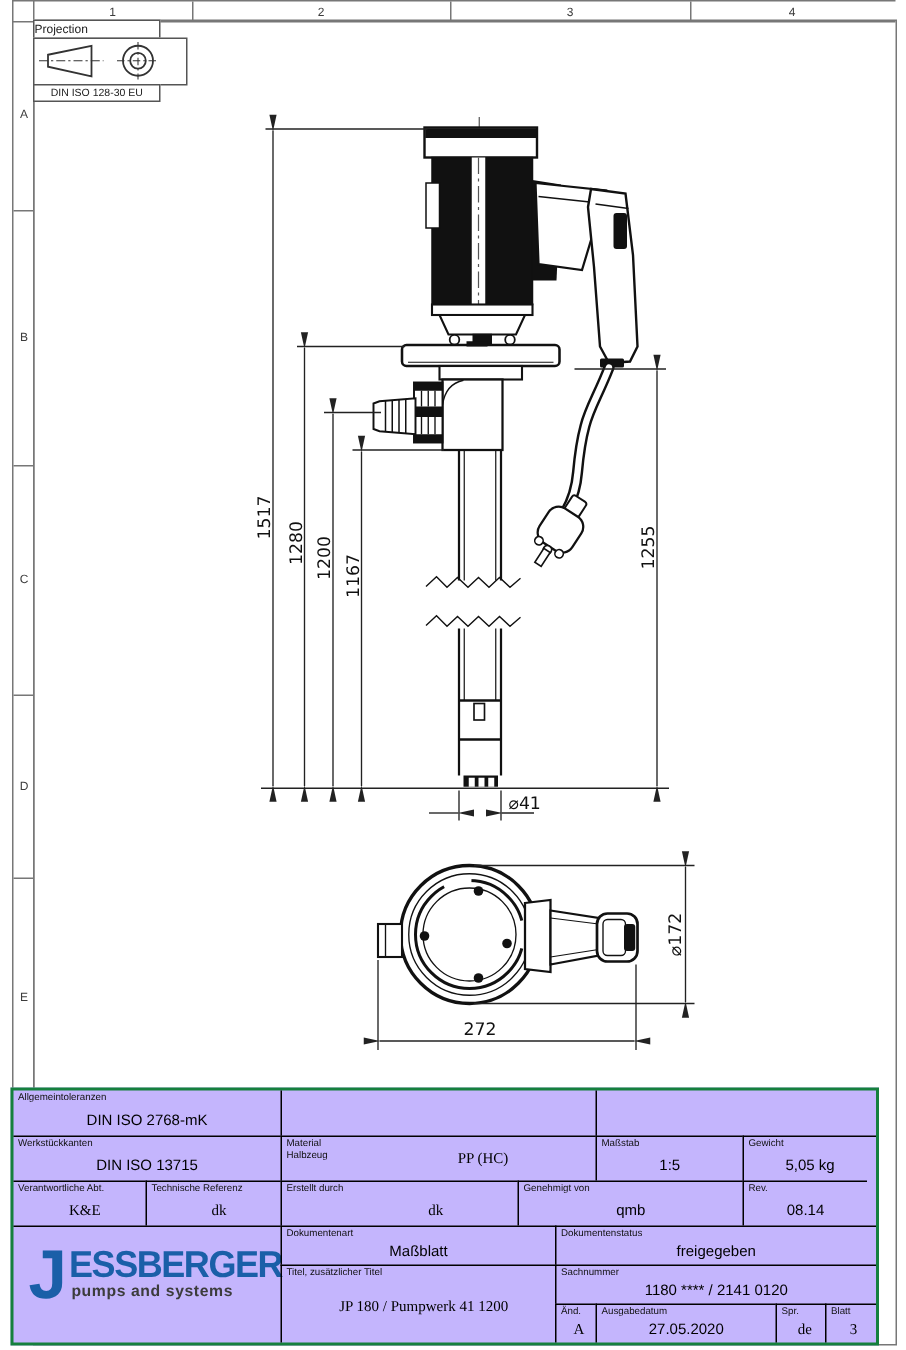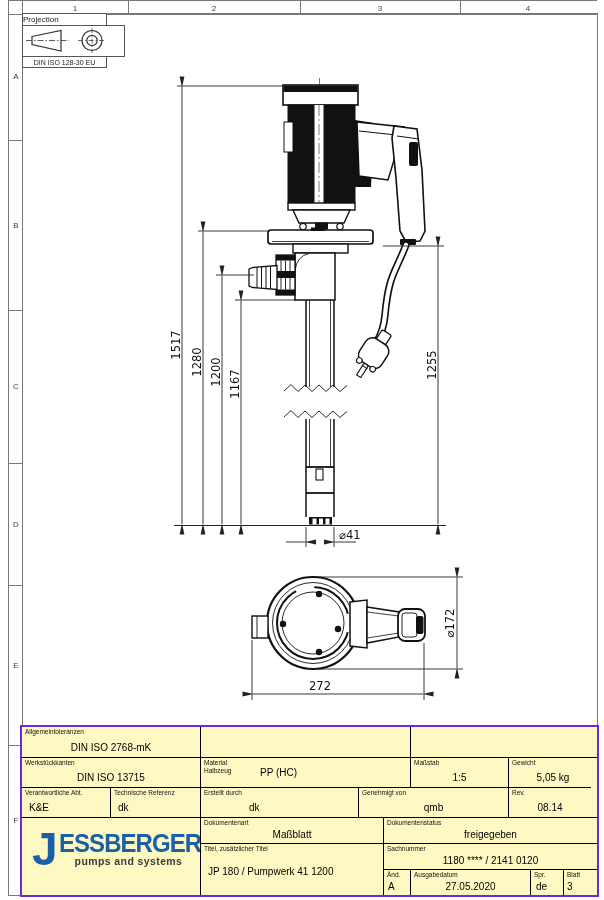--- a/index.html
+++ b/index.html
@@ -12,34 +12,34 @@
   .main-frame{left:22px;top:13px;width:574px;height:882px;border:1px solid #777;}
   .band-label{position:absolute;font-size:8px;color:#3c3c3c;transform:translate(-50%,-50%);}
   .vtick{position:absolute;width:1px;height:13px;top:0;background:#777;}
   .htick{position:absolute;height:1px;width:13px;left:8px;background:#777;}
   
   .proj-cell{position:absolute;border:1px solid #555;box-sizing:border-box;background:#fff;}
   .proj-title{left:22px;top:13px;width:85px;height:13px;font-size:8px;color:#222;text-align:left;line-height:12px;}
   .proj-sym{left:22px;top:25px;width:103px;height:32px;}
   .proj-std{left:22px;top:56px;width:85px;height:12px;font-size:7px;color:#222;text-align:center;line-height:11px;}
   
-  .tb{position:absolute;left:20px;top:725px;width:575px;height:168px;border:2px solid #6d28d9;background:#fef9c3;}
+  .tb{position:absolute;left:7px;top:725px;width:575px;height:168px;border:2px solid #15803d;background:#c4b5fd;}
   .cell{position:absolute;box-sizing:border-box;}
   .bl{border-left:1px solid #000;}
   .bt{border-top:1px solid #000;}
   .tb-label{position:absolute;top:1px;left:3px;font-size:6.5px;color:#111;white-space:nowrap;}
   .tb-value{position:absolute;left:0;right:0;bottom:4px;text-align:center;font-size:10px;color:#000;white-space:nowrap;}
-  .tb-value.vleft{text-align:left;padding-left:7px;}
+  .tb-value.vleft{text-align:center;padding-left:7px;font-family:Liberation Serif, serif;}
   .tb-value.small-b{bottom:3px;}
   
   .logo{position:absolute;left:10px;top:14px;display:flex;align-items:flex-start;}
   .logo-j{font-size:46px;line-height:34px;font-weight:bold;margin-right:1px;}
   .logo-col{display:flex;flex-direction:column;}
   .logo-name{font-size:25px;line-height:22px;font-weight:bold;letter-spacing:-1px;transform:scaleX(0.96);transform-origin:left;}
-  .logo-tag{font-size:10.5px;font-weight:bold;color:#3c3c3c;letter-spacing:0.4px;margin-top:1px;margin-left:16px;}
+  .logo-tag{font-size:10.5px;font-weight:bold;color:#3c3c3c;letter-spacing:0.4px;margin-top:1px;margin-left:2px;}
   svg{display:block;}
   .drawing-svg{position:absolute;left:0;top:0;}
 </style>
 </head>
 <body>
 
 <div class="sheet">
 
   <div class="abs top-band">
     <div class="vtick" style="left:120px"></div>

